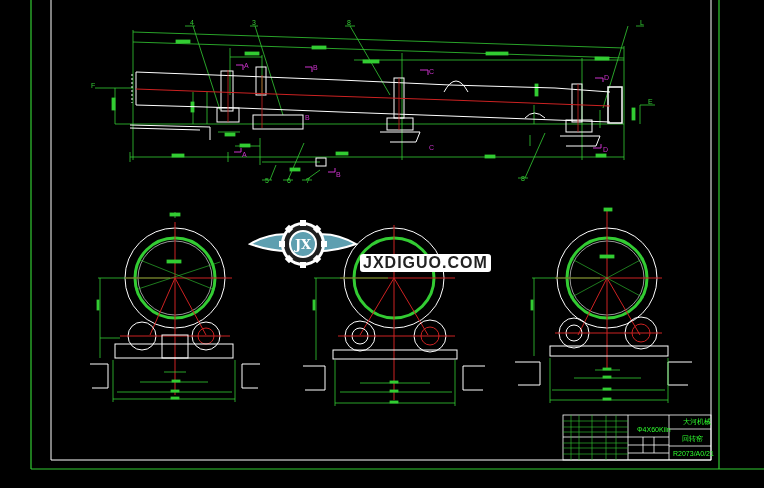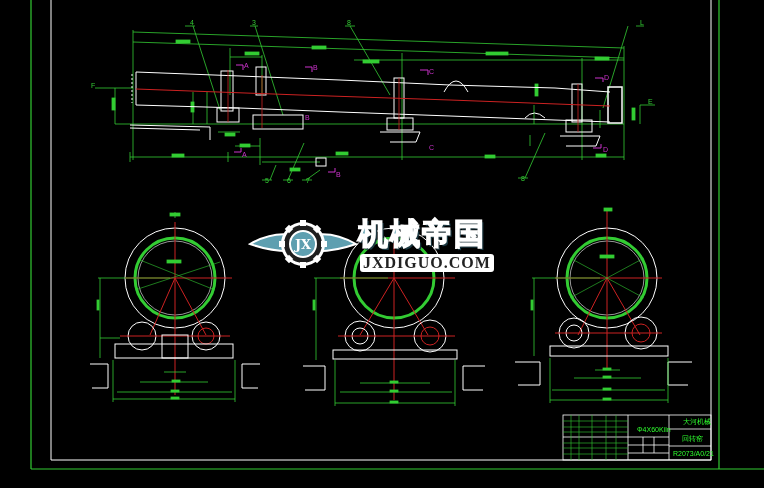--- a/index.html
+++ b/index.html
@@ -1,21 +1,21 @@
 <!DOCTYPE html>
 <html><head>
 <meta charset="utf-8">
 <style>
   html, body { margin:0; padding:0; background:#000; }
   body { width:764px; height:488px; position:relative; overflow:hidden; font-family:"DejaVu Sans", sans-serif; }
   #canvas { position:absolute; left:0; top:0; width:764px; height:488px; }
   .wm { position:absolute; left:248px; top:212px; width:300px; height:70px; }
   .wm-title { position:absolute; left:110px; top:2px; font-family:"DejaVu Sans", sans-serif; font-weight:bold; font-size:30px; letter-spacing:2px; color:#6aa6b4;
      -webkit-text-stroke:1.5px #ffffff; text-shadow: 0 0 2px #000, 2px 2px 0 #1c3a44; white-space:nowrap; }
-  .wm-sub { position:absolute; left:112px; top:42px; font-family:Liberation Serif, serif; font-weight:bold; font-size:16px; letter-spacing:1px; color:#1a1a1a;
+  .wm-sub { position:absolute; left:112px; top:42px; font-family:Liberation Sans, sans-serif; font-weight:bold; font-size:16px; letter-spacing:1px; color:#1a1a1a;
      -webkit-text-stroke:1px #ffffff; background:#ffffff; padding:0 3px; border-radius:3px; line-height:18px; white-space:nowrap; }
   .wm-sub span { color:#222; -webkit-text-stroke:0; }
   .tb-text { position:absolute; font-family:"Liberation Sans", sans-serif; font-size:7px; color:#2eff2e; white-space:nowrap; line-height:8px; }
 </style>
 </head>
 <body>
 
 <svg id="canvas" viewBox="0 0 764 488" xmlns="http://www.w3.org/2000/svg">
 
   <g>
@@ -313,15 +313,14 @@
       <rect x="31" y="27" width="6" height="6"></rect>
         <rect x="73" y="27" width="6" height="6"></rect>
       <rect x="38" y="12" width="6" height="6" transform="rotate(45 41 15)"></rect>
       <rect x="66" y="12" width="6" height="6" transform="rotate(45 69 15)"></rect>
       <rect x="38" y="42" width="6" height="6" transform="rotate(45 41 45)"></rect>
       <rect x="66" y="42" width="6" height="6" transform="rotate(45 69 45)"></rect>
     </g>
     <circle cx="55" cy="30" r="13" fill="#5e9fb0" stroke="#ffffff" stroke-width="2"></circle>
     <text x="55" y="35" text-anchor="middle" font-family="DejaVu Serif, serif" font-size="13" font-weight="bold" fill="#ffffff">JX</text>
   </svg>
-  <div class="wm-title">机械帝国</div>
   <div class="wm-sub"><span>JXDIGUO.COM</span></div>
 </div>
 
 </body></html>

